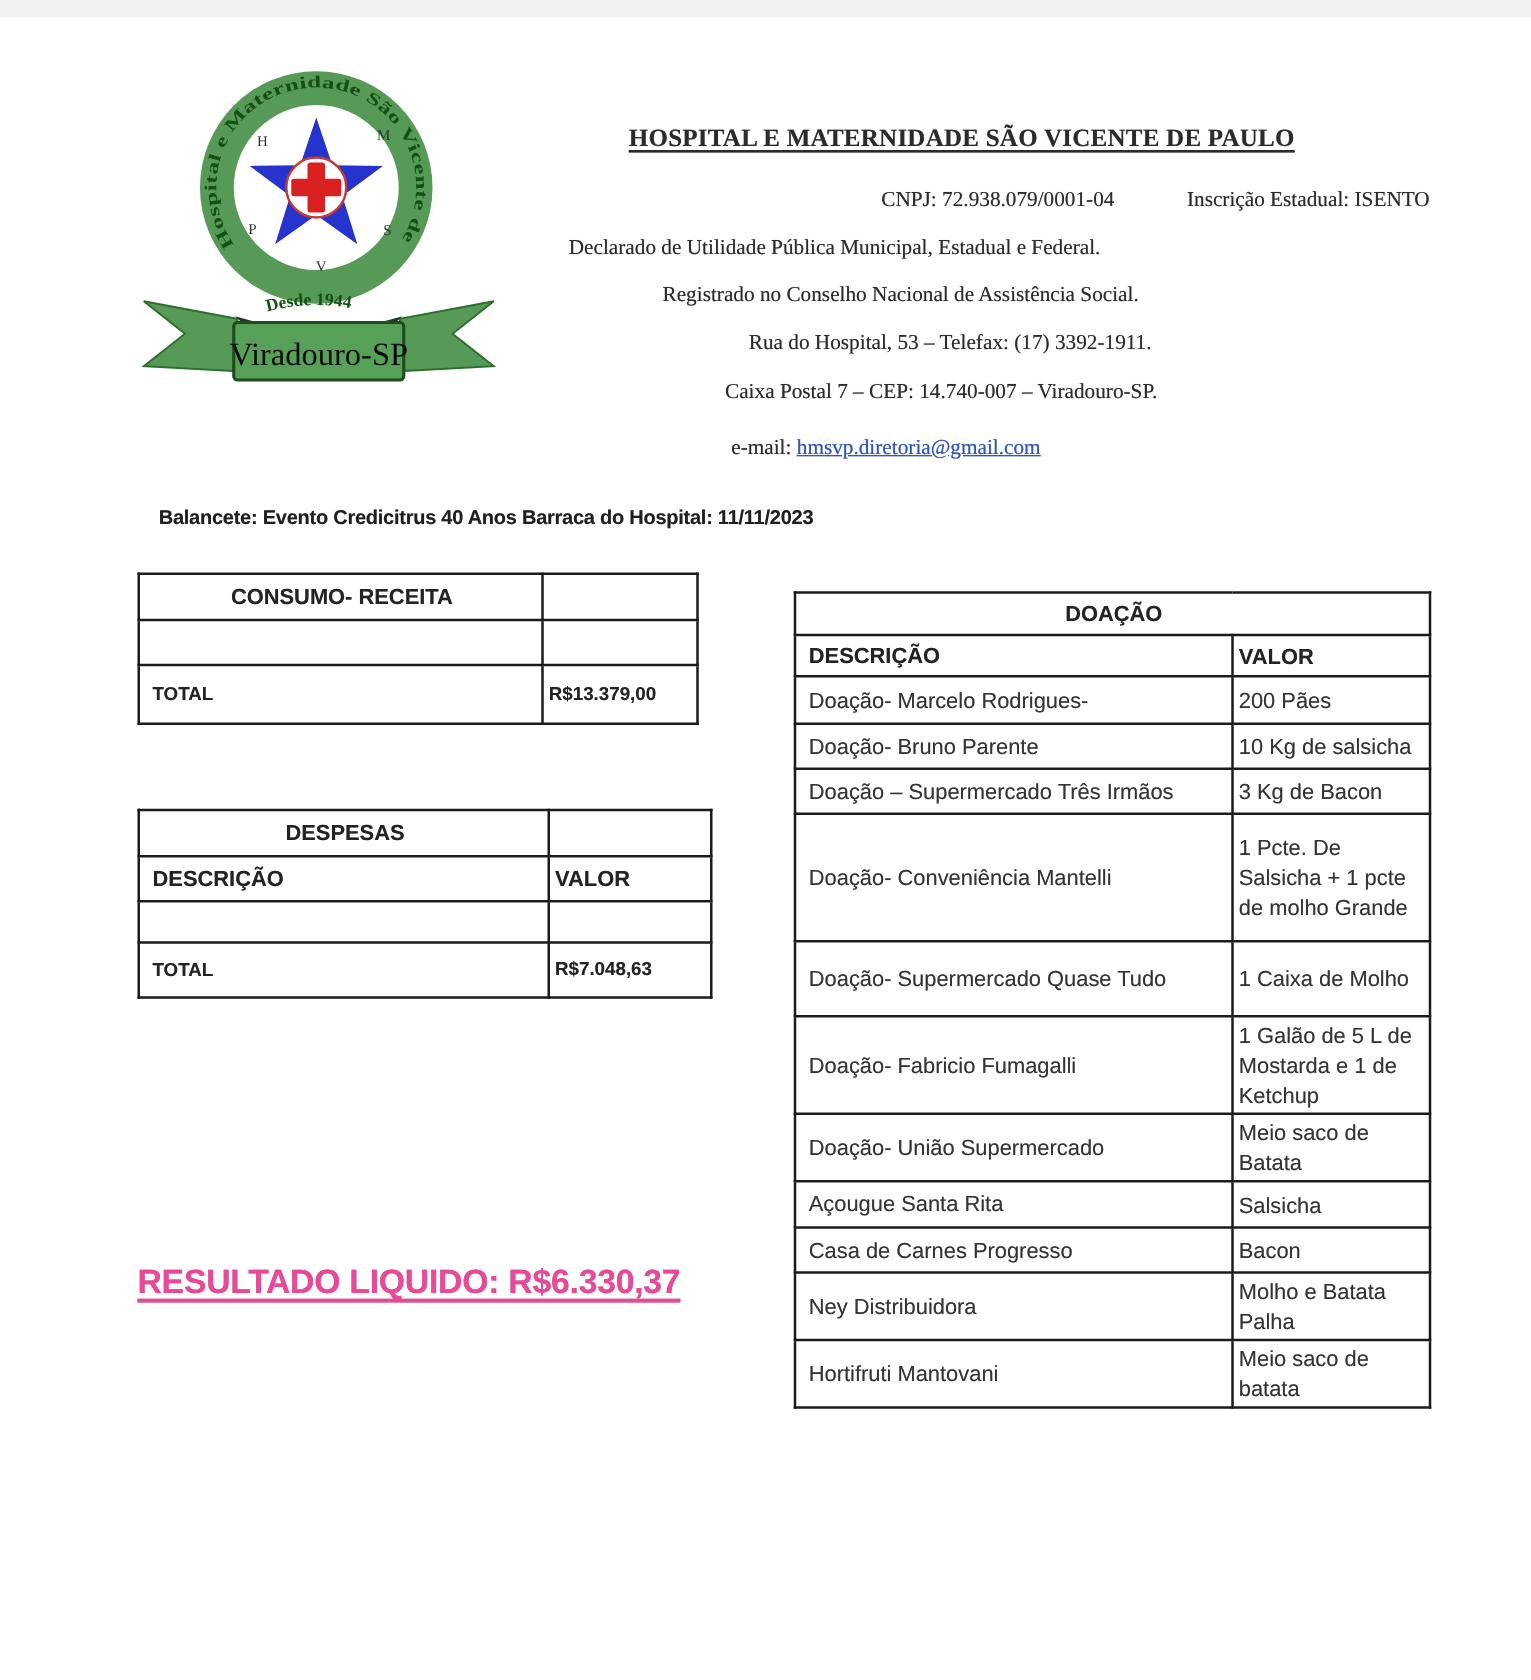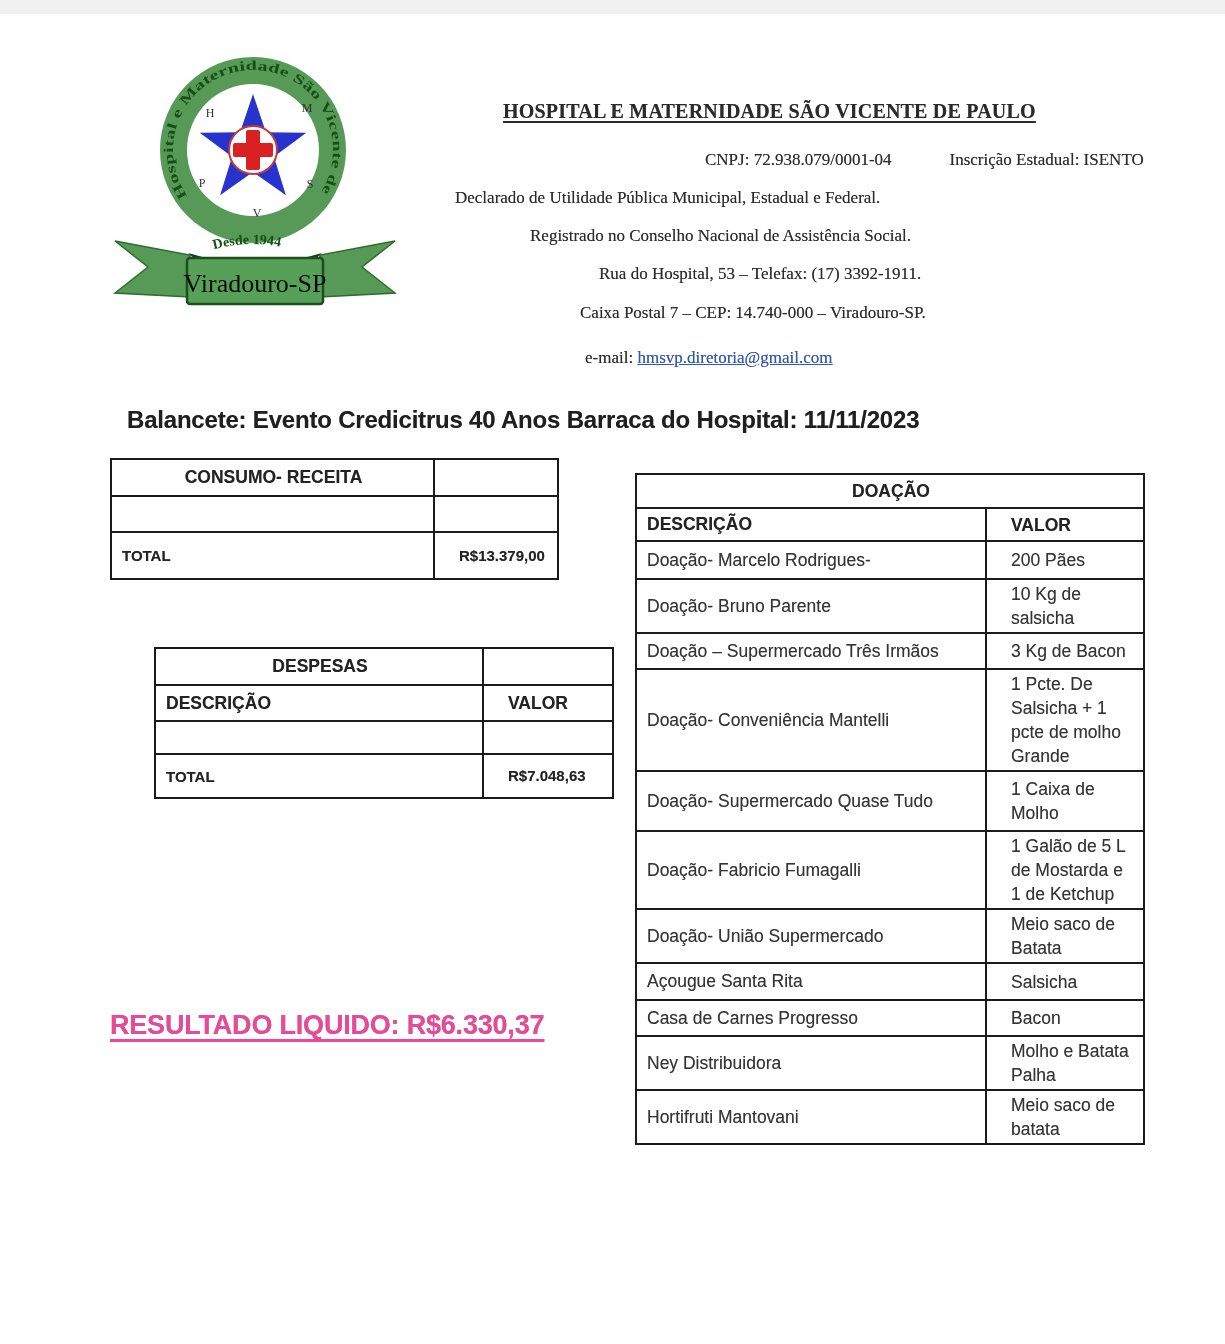--- a/index.html
+++ b/index.html
@@ -25,41 +25,41 @@
   .lh-rua { top:168px; left:115px;margin-left:44px; }
   .lh-caixa { top:207px; left:140px; }
   .lh-email { top:252px; left:145px; }
   .lh-email a { color:#2a56c6; text-decoration:underline; cursor:pointer; }
 
   
   .logo { position:absolute; left:110px; top:45px; width:320px; height:280px; }
 
   
   .balancete {
-    position:absolute; left:127px; top:406px; font-size:24px; font-weight:bold; color:#1f1f1f;
+    position:absolute; left:127px; top:406px; font-size:16px; font-weight:bold; color:#1f1f1f;
     letter-spacing:-.2px; text-shadow:0 0 .5px rgba(0,0,0,.45);
   }
   .resultado {
     position:absolute; left:110px; top:1010px; font-size:27px; font-weight:bold; color:#ec4899;
     text-decoration:underline; text-decoration-thickness:3px; text-underline-offset:5px;
     letter-spacing:-.2px; text-shadow:0 0 .5px rgba(0,0,0,.45);
   }
 
   
   table { border-collapse: collapse; position:absolute; table-layout: fixed;
     color:#343434; font-size:17.5px; }
   td { border: 2.5px solid #1b1b1b; vertical-align: middle; padding: 2px 8px 2px 10px;
     overflow:hidden; text-shadow:0 0 .5px rgba(20,20,20,.4); }
   .t-consumo { left:110px; top:458px; width:447px; }
-  .t-despesas { left:110px; top:647px; width:458px;margin-left:44px; }
+  .t-despesas { left:110px; top:647px; width:458px; }
   .t-doacao { left:635px; top:473px; width:508px; }
   .t-title { font-weight:bold; text-align:center; color:#232323; }
   .t-colhead { font-weight:bold; color:#232323; }
   .t-total { font-weight:bold; color:#232323; font-size:15px; }
-  .t-val { padding-left:24px; line-height:24px; }
+  .t-val { padding-left:4px; line-height:24px; }
   .doa-head td { font-weight:bold; color:#232323; }
 </style>
 </head>
 <body>
 
 <div class="page">
   <div class="top-strip"></div>
 
   <div class="logo">
     <svg width="320" height="280" viewBox="0 0 320 280">
@@ -109,21 +109,21 @@
   </div>
 
   <div class="letterhead">
     <div class="lh-line lh-title">HOSPITAL E MATERNIDADE SÃO VICENTE DE PAULO</div>
     <div class="lh-line lh-cnpj">
       <span>CNPJ: 72.938.079/0001-04</span><span class="gap"></span><span>Inscrição Estadual: ISENTO</span>
     </div>
     <div class="lh-line lh-declarado">Declarado de Utilidade Pública Municipal, Estadual e Federal.</div>
     <div class="lh-line lh-registrado">Registrado no Conselho Nacional de Assistência Social.</div>
     <div class="lh-line lh-rua">Rua do Hospital, 53 – Telefax: (17) 3392-1911.</div>
-    <div class="lh-line lh-caixa">Caixa Postal 7 – CEP: 14.740-000 – Viradouro-SP.</div>
+    <div class="lh-line lh-caixa">Caixa Postal 7 – CEP: 14.740-007 – Viradouro-SP.</div>
     <div class="lh-line lh-email">
       <span>e-mail:</span>
       <a>hmsvp.diretoria@gmail.com</a>
     </div>
   </div>
 
   <div class="balancete">Balancete: Evento Credicitrus 40 Anos Barraca do Hospital: 11/11/2023</div>
 
   <table class="t-consumo">
     <colgroup>

